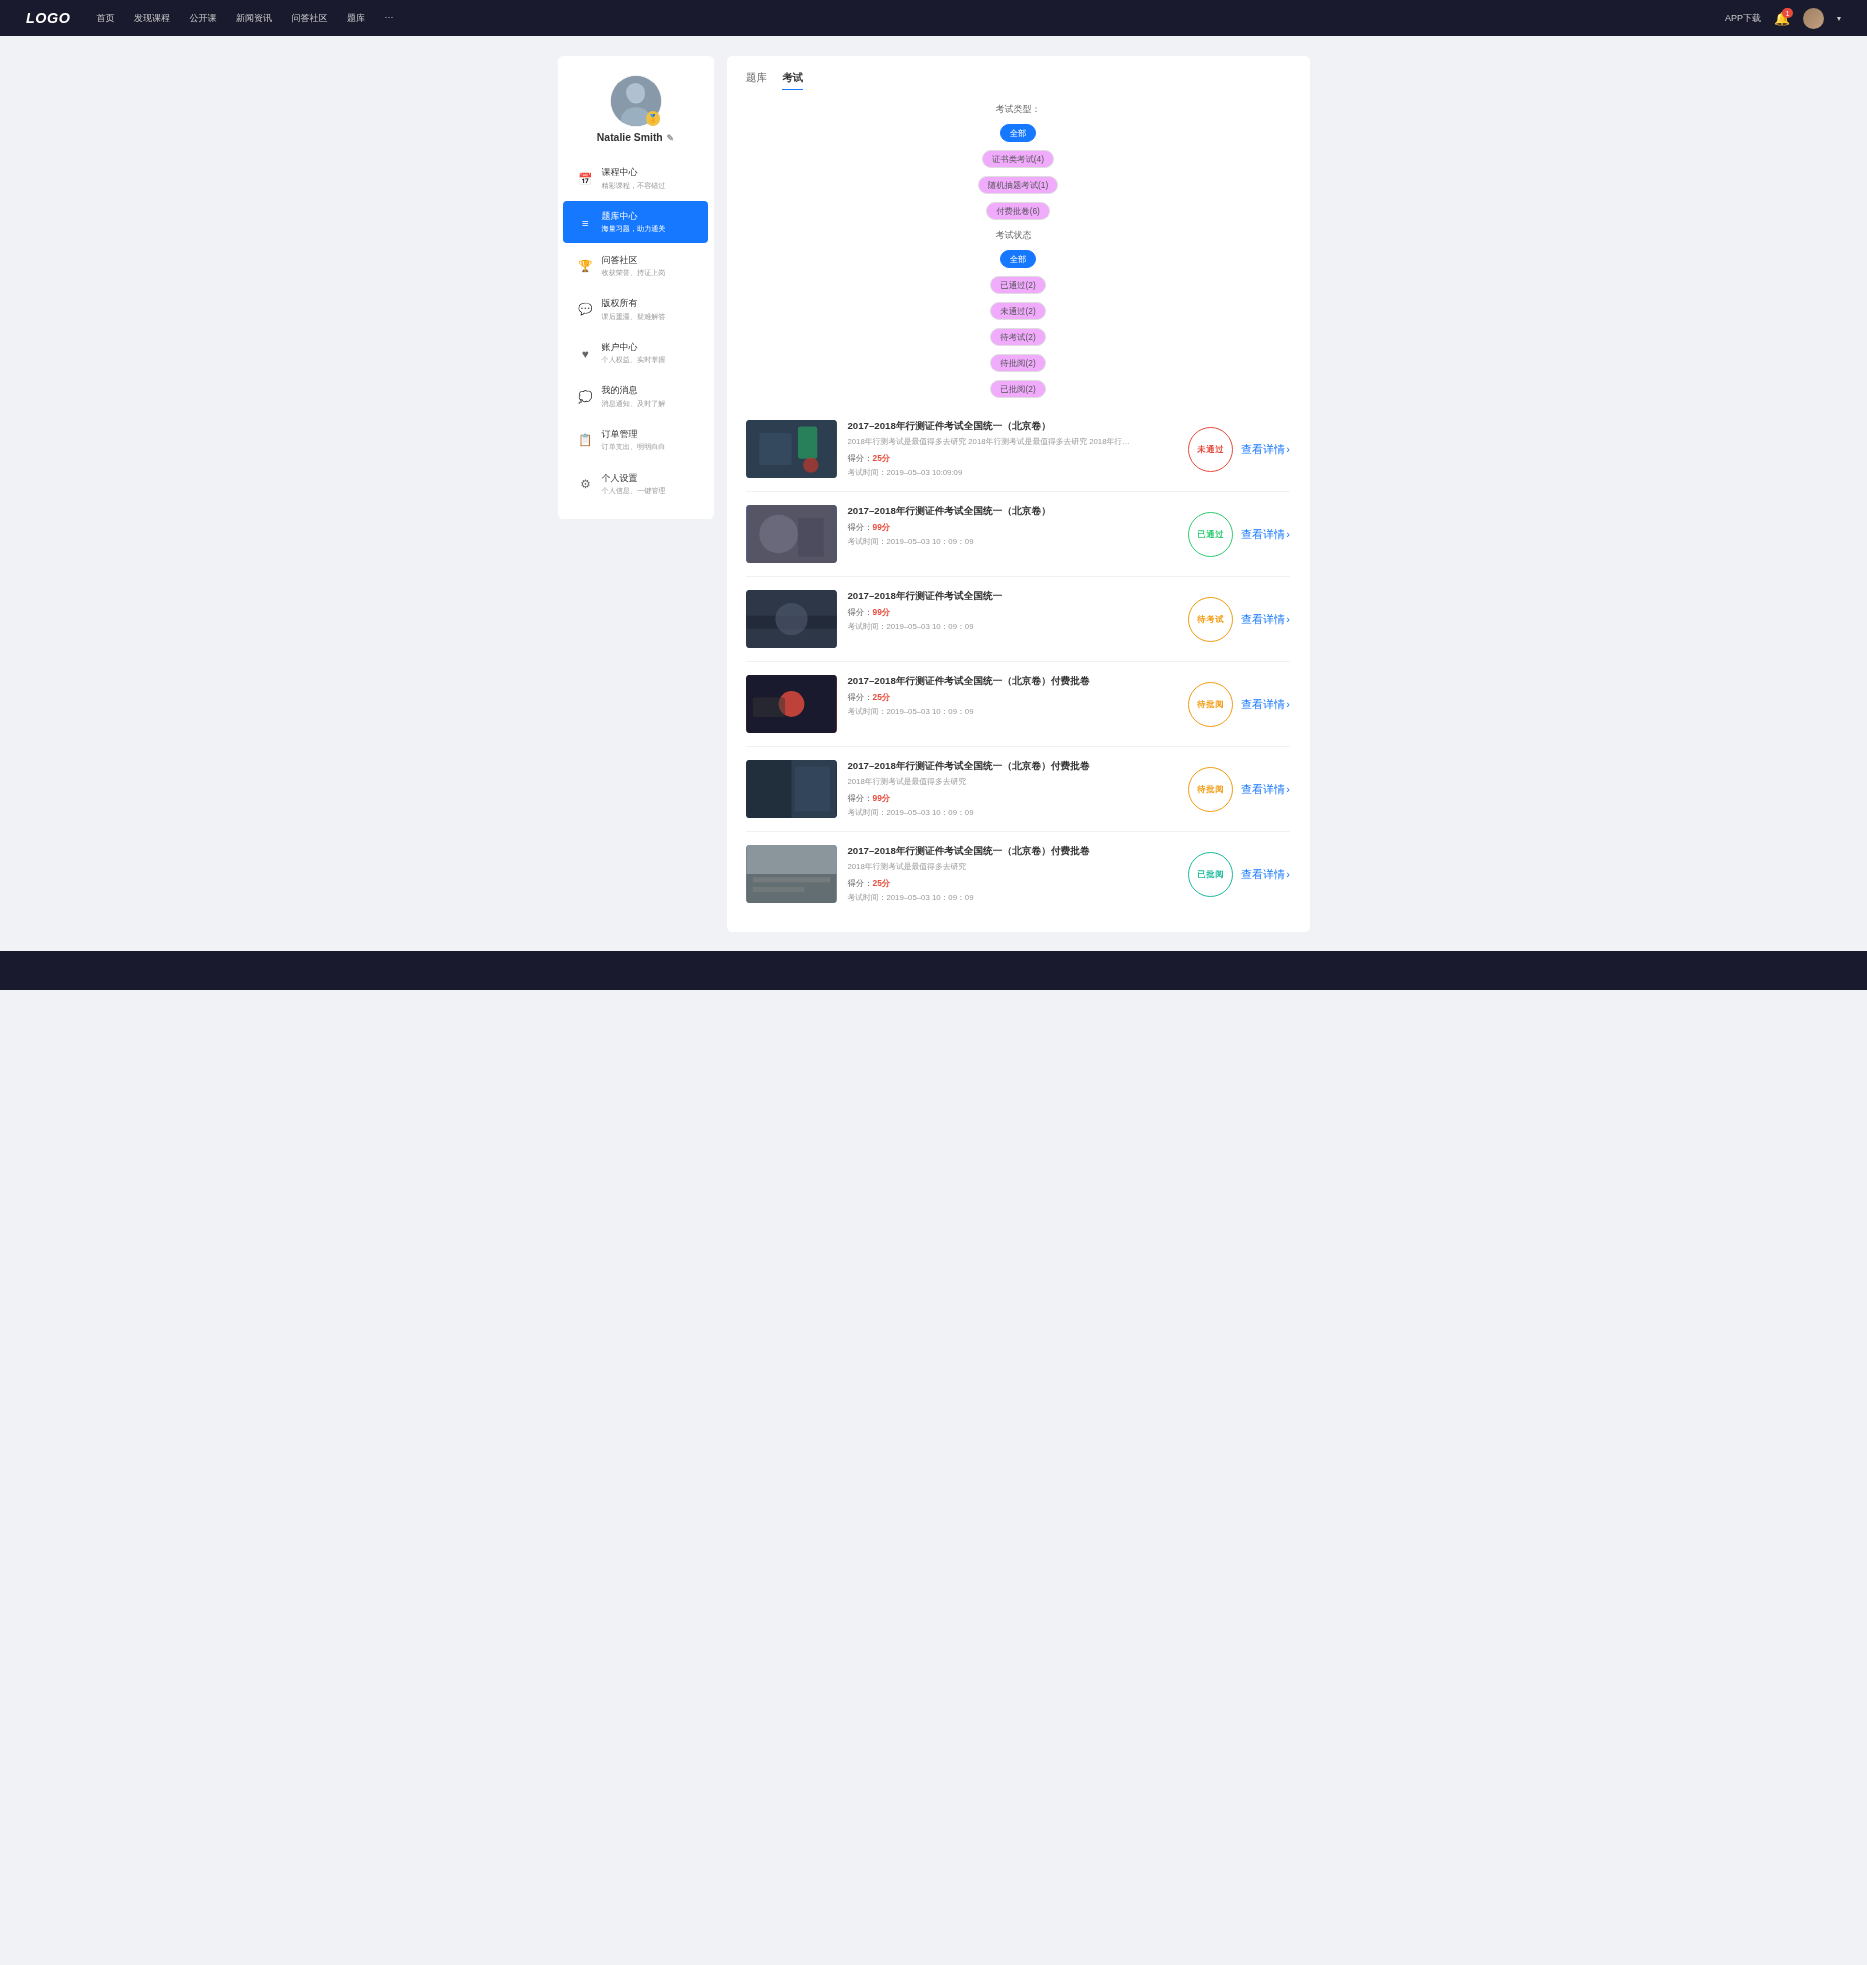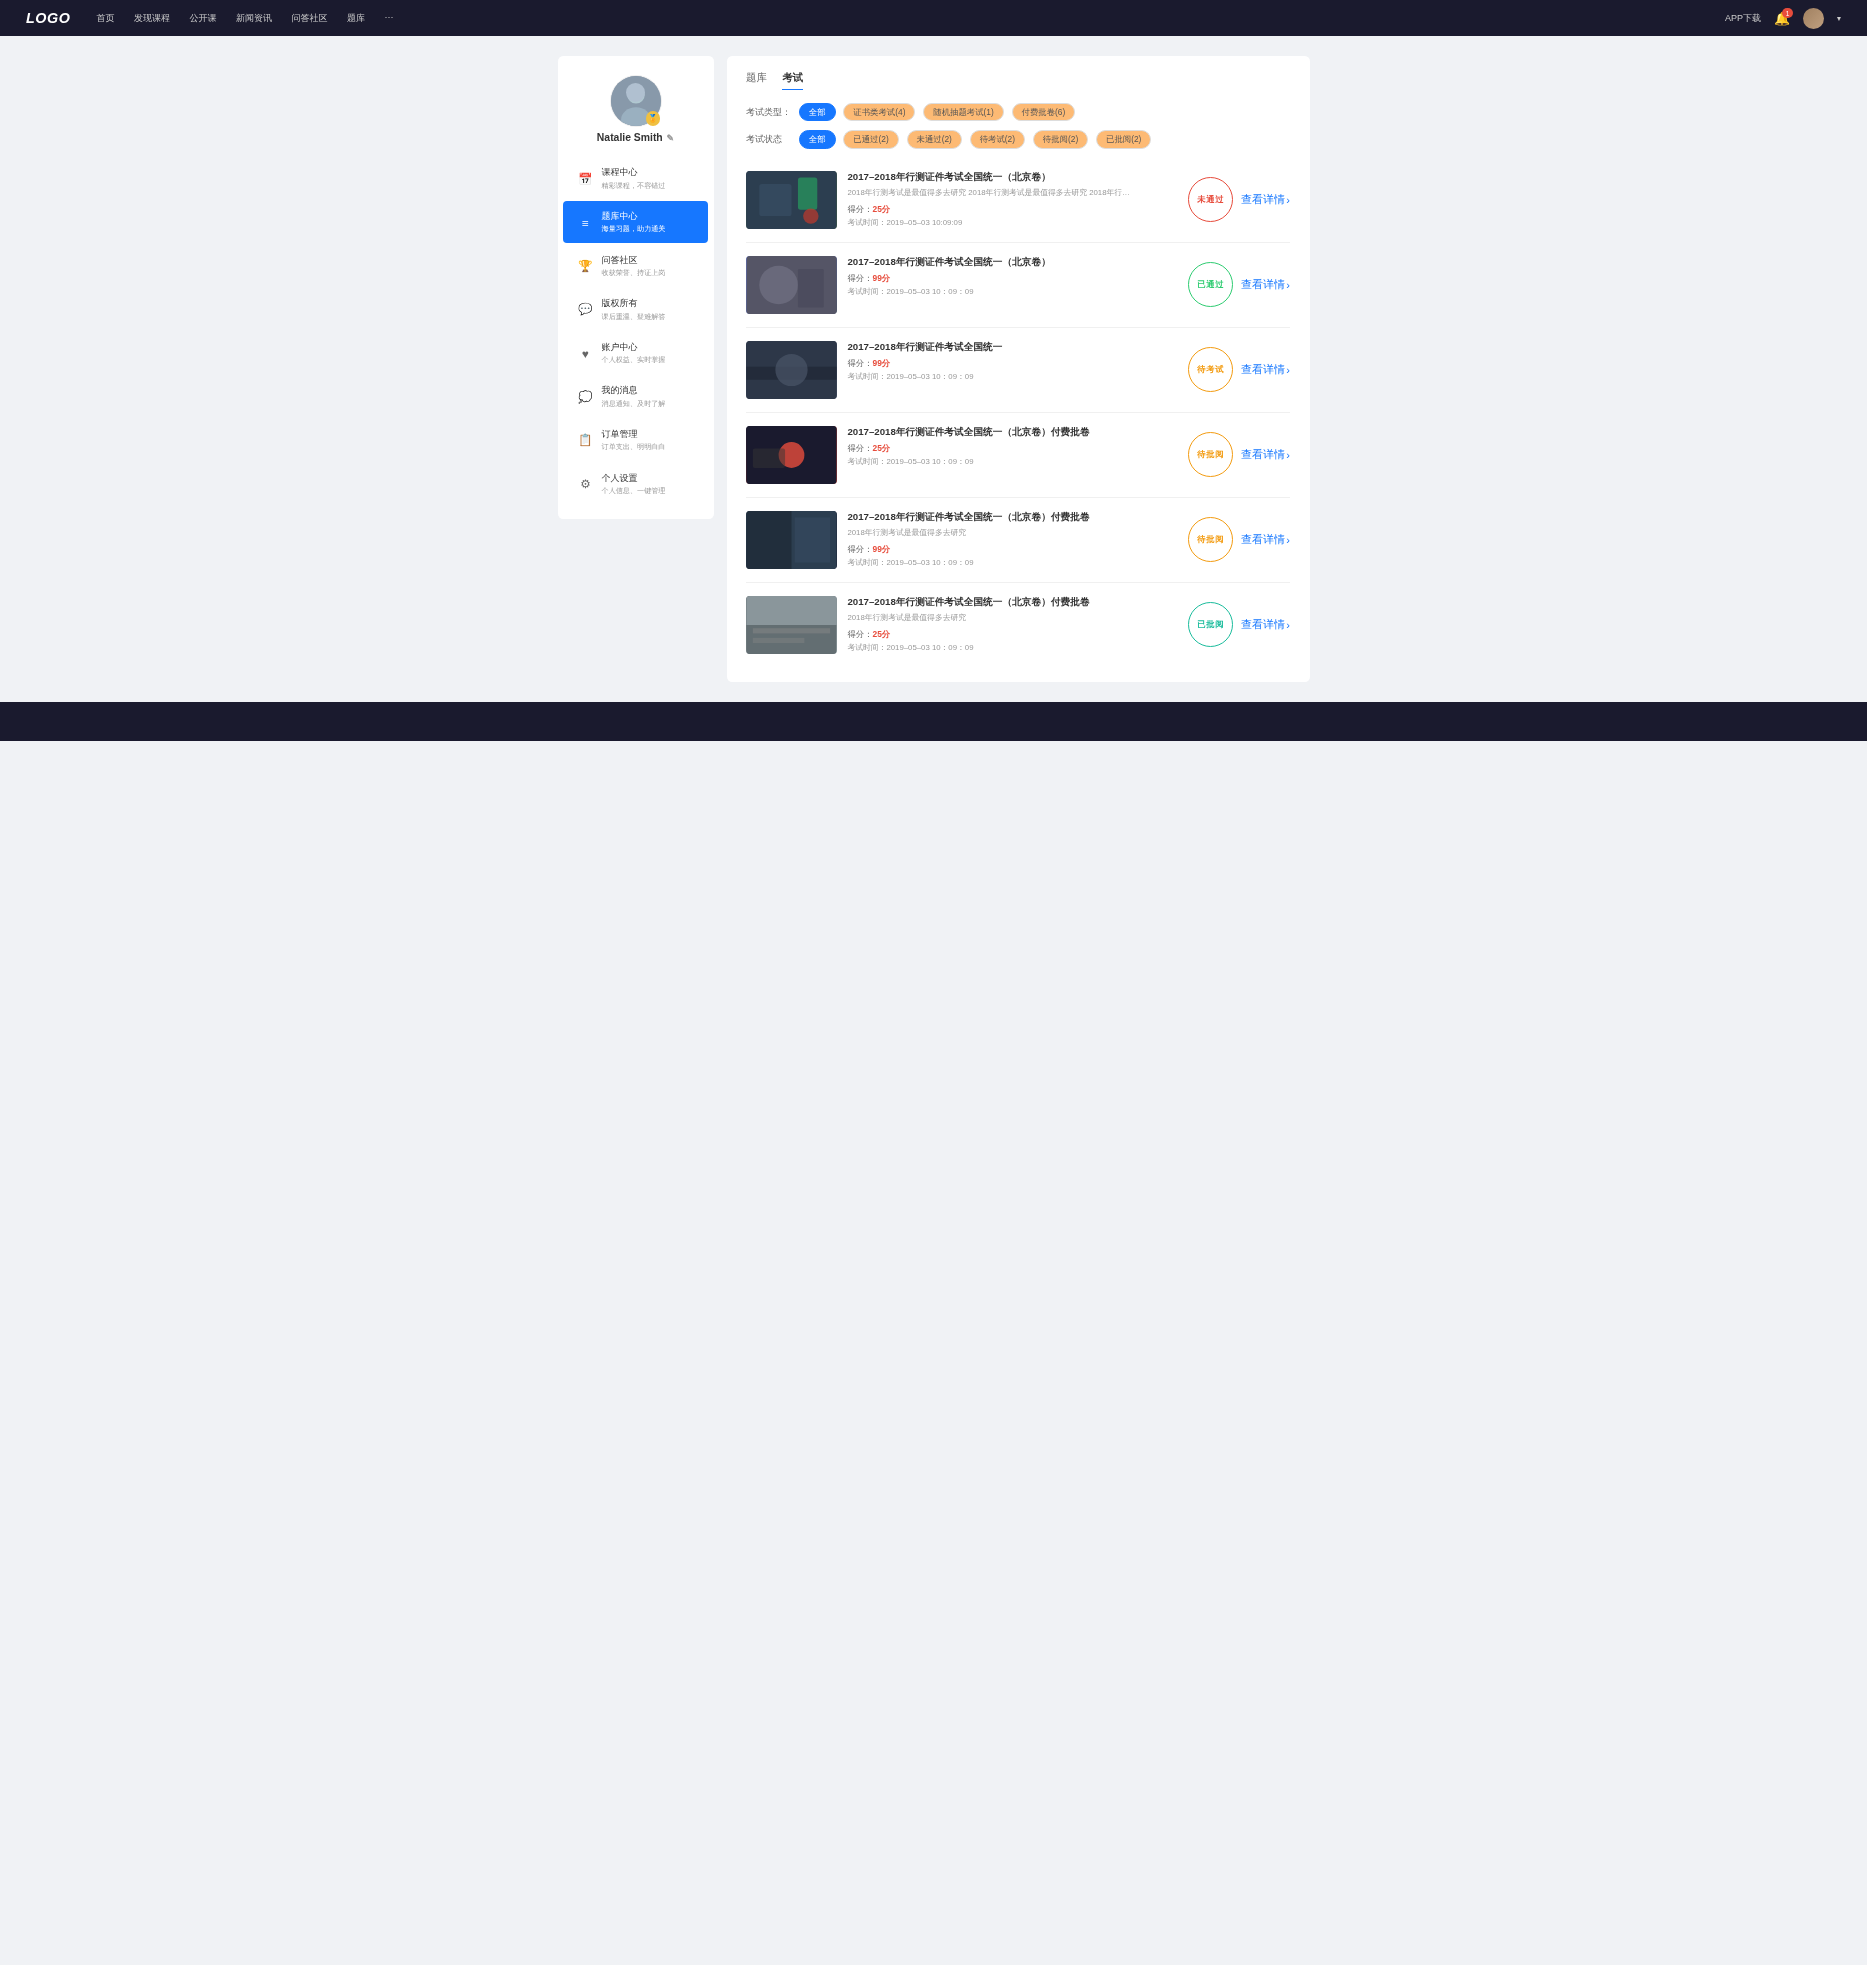--- a/index.html
+++ b/index.html
@@ -224,33 +224,34 @@
       background: #1677ff;
     }
 
     
     .filter-row {
       display: flex;
       align-items: center;
       gap: 7.8px;
       margin-bottom: 9px;
       font-size: 9px;
+      flex-direction: column;
     }
     .filter-label {
       color: #666;
       min-width: 45px;
     }
     .filter-btn {
       padding: 2.6px 9px;
       border-radius: 13px;
       border: 0.6px solid #ddd;
       cursor: pointer;
       font-size: 8.4px;
       color: #555;
-      background: #fdba74;
+      background: #f0abfc;
     }
     .filter-btn.active {
       background: #1677ff;
       color: #fff;
       border-color: #1677ff;
     }
 
     
     .exam-list {
       margin-top: 6.5px;

